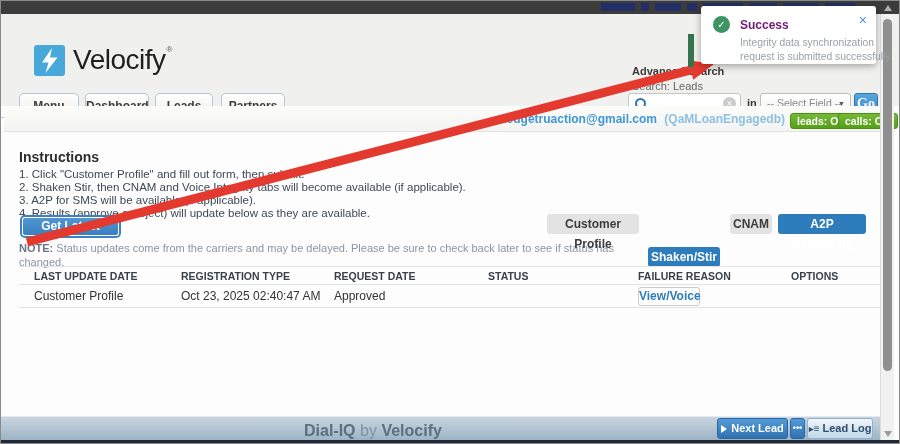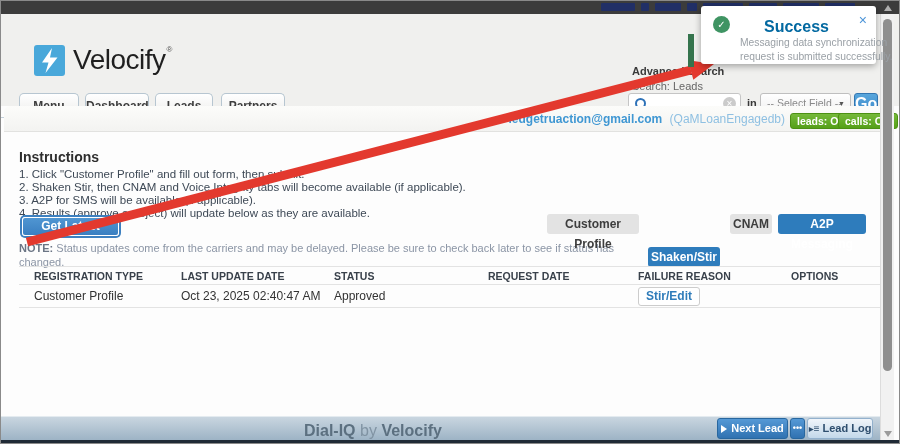--- a/index.html
+++ b/index.html
@@ -31,28 +31,28 @@
   .mag{position:absolute;left:6px;top:4px;width:7px;height:7px;border:2px solid #2e72b8;border-radius:50%;}
   .mag::after{content:"";position:absolute;left:7px;top:8px;width:5px;height:2px;background:#2e72b8;transform:rotate(45deg);}
   .clear-btn{position:absolute;right:4px;top:3px;width:13px;height:13px;border-radius:50%;background:#cbcbcb;color:#fff;
              font-size:10px;line-height:13px;text-align:center;cursor:pointer;}
   .in-label{position:absolute;left:746px;top:83px;font-size:11px;font-weight:bold;color:#3a3a3a;}
   .field-select{position:absolute;left:759px;top:79px;width:91px;height:21px;background:linear-gradient(#ffffff,#f0f0f0);
              border:1px solid #bfbfbf;border-radius:3px;box-sizing:border-box;font-size:10.5px;color:#8a8a8a;
              line-height:19px;padding-left:6px;cursor:pointer;}
   .caret{position:absolute;right:5px;top:0px;font-size:7px;color:#555;line-height:19px;}
   .go-btn{position:absolute;left:853px;top:79px;width:24px;height:21px;background:linear-gradient(#58a6dc,#3d8aca);
-             border:1px solid #3377b2;border-radius:3px;color:#fff;font-size:16px;font-weight:bold;text-align:center;
-             line-height:19px;box-sizing:border-box;padding:0;cursor:pointer;font-family:Liberation Sans, sans-serif;}
+             border:1px solid #3377b2;border-radius:3px;color:#fff;font-size:14px;font-weight:bold;text-align:center;
+             line-height:19px;box-sizing:border-box;padding:0;cursor:pointer;font-family:Liberation Serif, serif;}
   
   .subbar{position:absolute;left:3px;top:105px;width:882px;height:26px;background:linear-gradient(#fcfcfa,#f3f3f1);
           border-bottom:1px solid #e2e2e0;border-radius:6px 6px 0 0;box-sizing:border-box;}
   .account{position:absolute;right:114px;top:111px;font-size:12px;white-space:nowrap;}
   .account .email{color:#3f97d3;font-weight:bold;cursor:pointer;}
-  .account .org{color:#8fc0e2;margin-left:4px;}
+  .account .org{color:#8fc0e2;margin-left:4px;font-weight:bold;}
   .badge{position:absolute;top:112px;height:16px;border-radius:3px;background:linear-gradient(#76b93a,#55a018);
          border:1px solid #4c9013;color:#fff;font-size:10.5px;font-weight:bold;line-height:14px;padding:0 6px;
          box-sizing:border-box;cursor:pointer;}
   #badge-leads{left:789px;} #badge-calls{left:837px;}
   
   .instructions-h{position:absolute;left:18px;top:148px;font-size:14px;font-weight:bold;color:#2e2e2e;}
   .instr{position:absolute;left:18px;font-size:11.5px;color:#3e4956;white-space:nowrap;}
   #instr-0{top:167px;} #instr-1{top:180px;} #instr-2{top:193px;} #instr-3{top:206px;}
   .get-latest{position:absolute;left:21px;top:216px;width:97px;height:19px;background:linear-gradient(#5096d2,#3a7fc1);
          border:1px solid #fff;box-shadow:0 0 0 2px #3d80c0;border-radius:3px;color:#fff;font-size:12px;font-weight:bold;
@@ -92,21 +92,21 @@
   .scroll-track{position:absolute;left:879px;top:13px;width:14px;height:426px;background:#f1f1f1;border-left:1px solid #dcdcdc;box-sizing:border-box;}
   .scroll-up{position:absolute;left:883px;top:4px;width:0;height:0;border-left:4px solid transparent;border-right:4px solid transparent;border-bottom:6px solid #aeaeae;cursor:pointer;}
   .scroll-thumb{position:absolute;left:882px;top:18px;width:9px;height:352px;background:#8f8f8f;border-radius:5px;cursor:pointer;}
   .scroll-down{position:absolute;left:883px;top:430px;width:0;height:0;border-left:4px solid transparent;border-right:4px solid transparent;border-top:6px solid #9b9b9b;cursor:pointer;}
   
   .green-strip{position:absolute;left:687px;top:33px;width:6px;height:33px;background:#35744d;z-index:55;}
   .toast{position:absolute;left:700px;top:5px;width:175px;height:58px;background:#fff;border-radius:3px;
          box-shadow:0 2px 7px rgba(0,0,0,.35);z-index:60;}
   .toast-circle{position:absolute;left:12px;top:10px;width:17px;height:17px;border-radius:50%;background:#3f9463;
          color:#fff;font-size:10px;line-height:17px;text-align:center;}
-  .toast-title{position:absolute;left:39px;top:12px;font-size:16px;font-weight:bold;color:#0369a1;margin-left:24px;}
+  .toast-title{position:absolute;left:39px;top:12px;font-size:12px;font-weight:bold;color:#701a75;}
   .toast-msg{position:absolute;left:39px;top:30px;font-size:10.3px;line-height:14px;color:#9aa0a6;white-space:nowrap;}
   .toast-close{position:absolute;right:9px;top:6px;font-size:14px;color:#4b94d8;cursor:pointer;}
   .arrow-svg{position:absolute;left:0;top:0;z-index:50;pointer-events:none;}
 </style>
 </head>
 <body>
 
 <div id="screen">
 
   <div class="topbar">
@@ -174,33 +174,33 @@
     <div>changed.</div>
   </div>
 
   <button class="action-btn action-secondary" id="ab-0">Customer Profile</button>
   <button class="action-btn action-primary" id="ab-1">Shaken/Stir</button>
   <button class="action-btn action-secondary" id="ab-2">CNAM</button>
   <button class="action-btn action-primary" id="ab-3">A2P Messaging</button>
 
   <div class="tbl">
     <div class="thead">
+      <span>LAST UPDATE DATE</span>
       <span>REGISTRATION TYPE</span>
-      <span>LAST UPDATE DATE</span>
+      <span>REQUEST DATE</span>
       <span>STATUS</span>
-      <span>REQUEST DATE</span>
       <span>FAILURE REASON</span>
       <span>OPTIONS</span>
     </div>
     <div class="trow">
       <span>Customer Profile</span>
       <span>Oct 23, 2025 02:40:47 AM</span>
       <span>Approved</span>
       <span></span>
-      <button class="viewedit">Stir/Edit</button>
+      <button class="viewedit">View/Voice</button>
     </div>
   </div>
 
   <div class="footer"></div>
   <div class="footer-brand">
     <span class="strong">Dial-IQ</span>
     <span>by</span>
     <span class="strong">Velocify</span>
   </div>
   <button class="f-btn f-primary" id="next-lead"><span class="nl-arrow"></span><span>Next Lead</span></button>
@@ -216,19 +216,19 @@
   <svg class="arrow-svg" width="900" height="444">
     <line x1="26" y1="241" x2="690" y2="69" stroke="#e3392e" stroke-width="9"></line>
     <polygon points="713,63 692.3,78.7 687.3,59.3" fill="#e3392e"></polygon>
   </svg>
 
   <div class="green-strip"></div>
   <div class="toast">
     <span class="toast-circle">✓</span>
     <div class="toast-title">Success</div>
     <div class="toast-msg">
-      <div>Messaging data synchronization</div>
+      <div>Integrity data synchronization</div>
       <div>request is submitted successfully.</div>
     </div>
     <span class="toast-close">×</span>
   </div>
 
 </div>
 
 </body></html>

